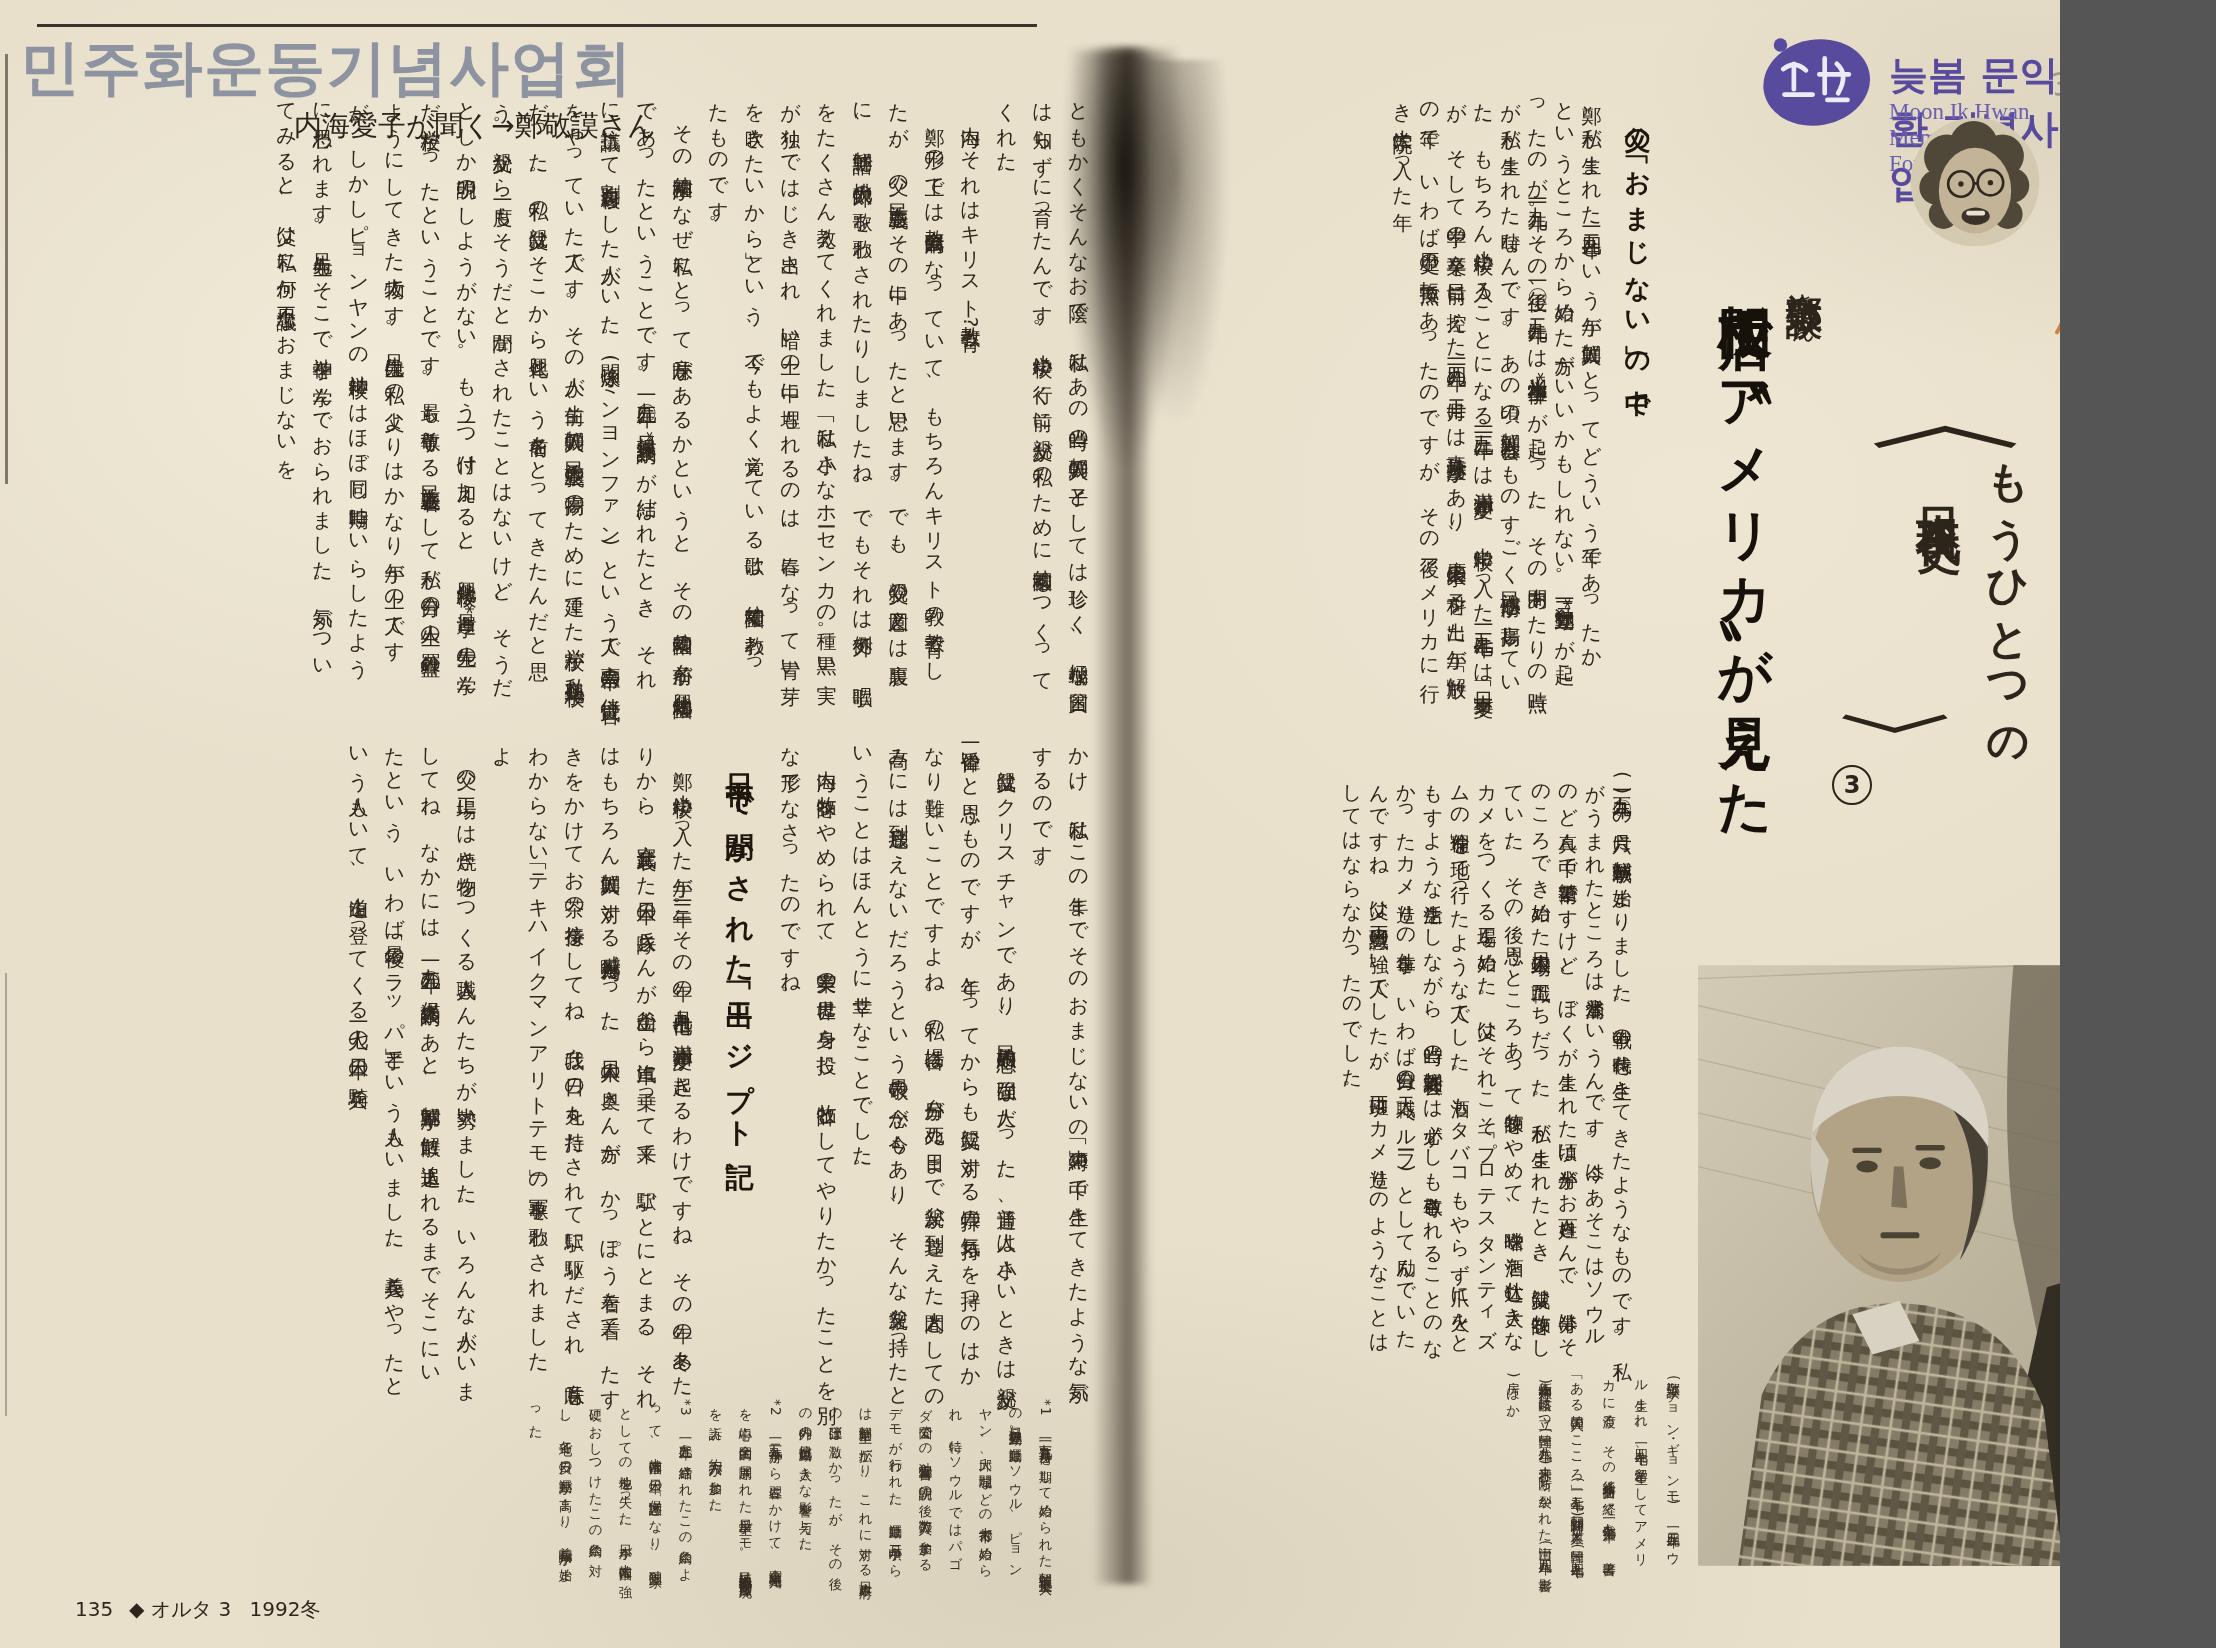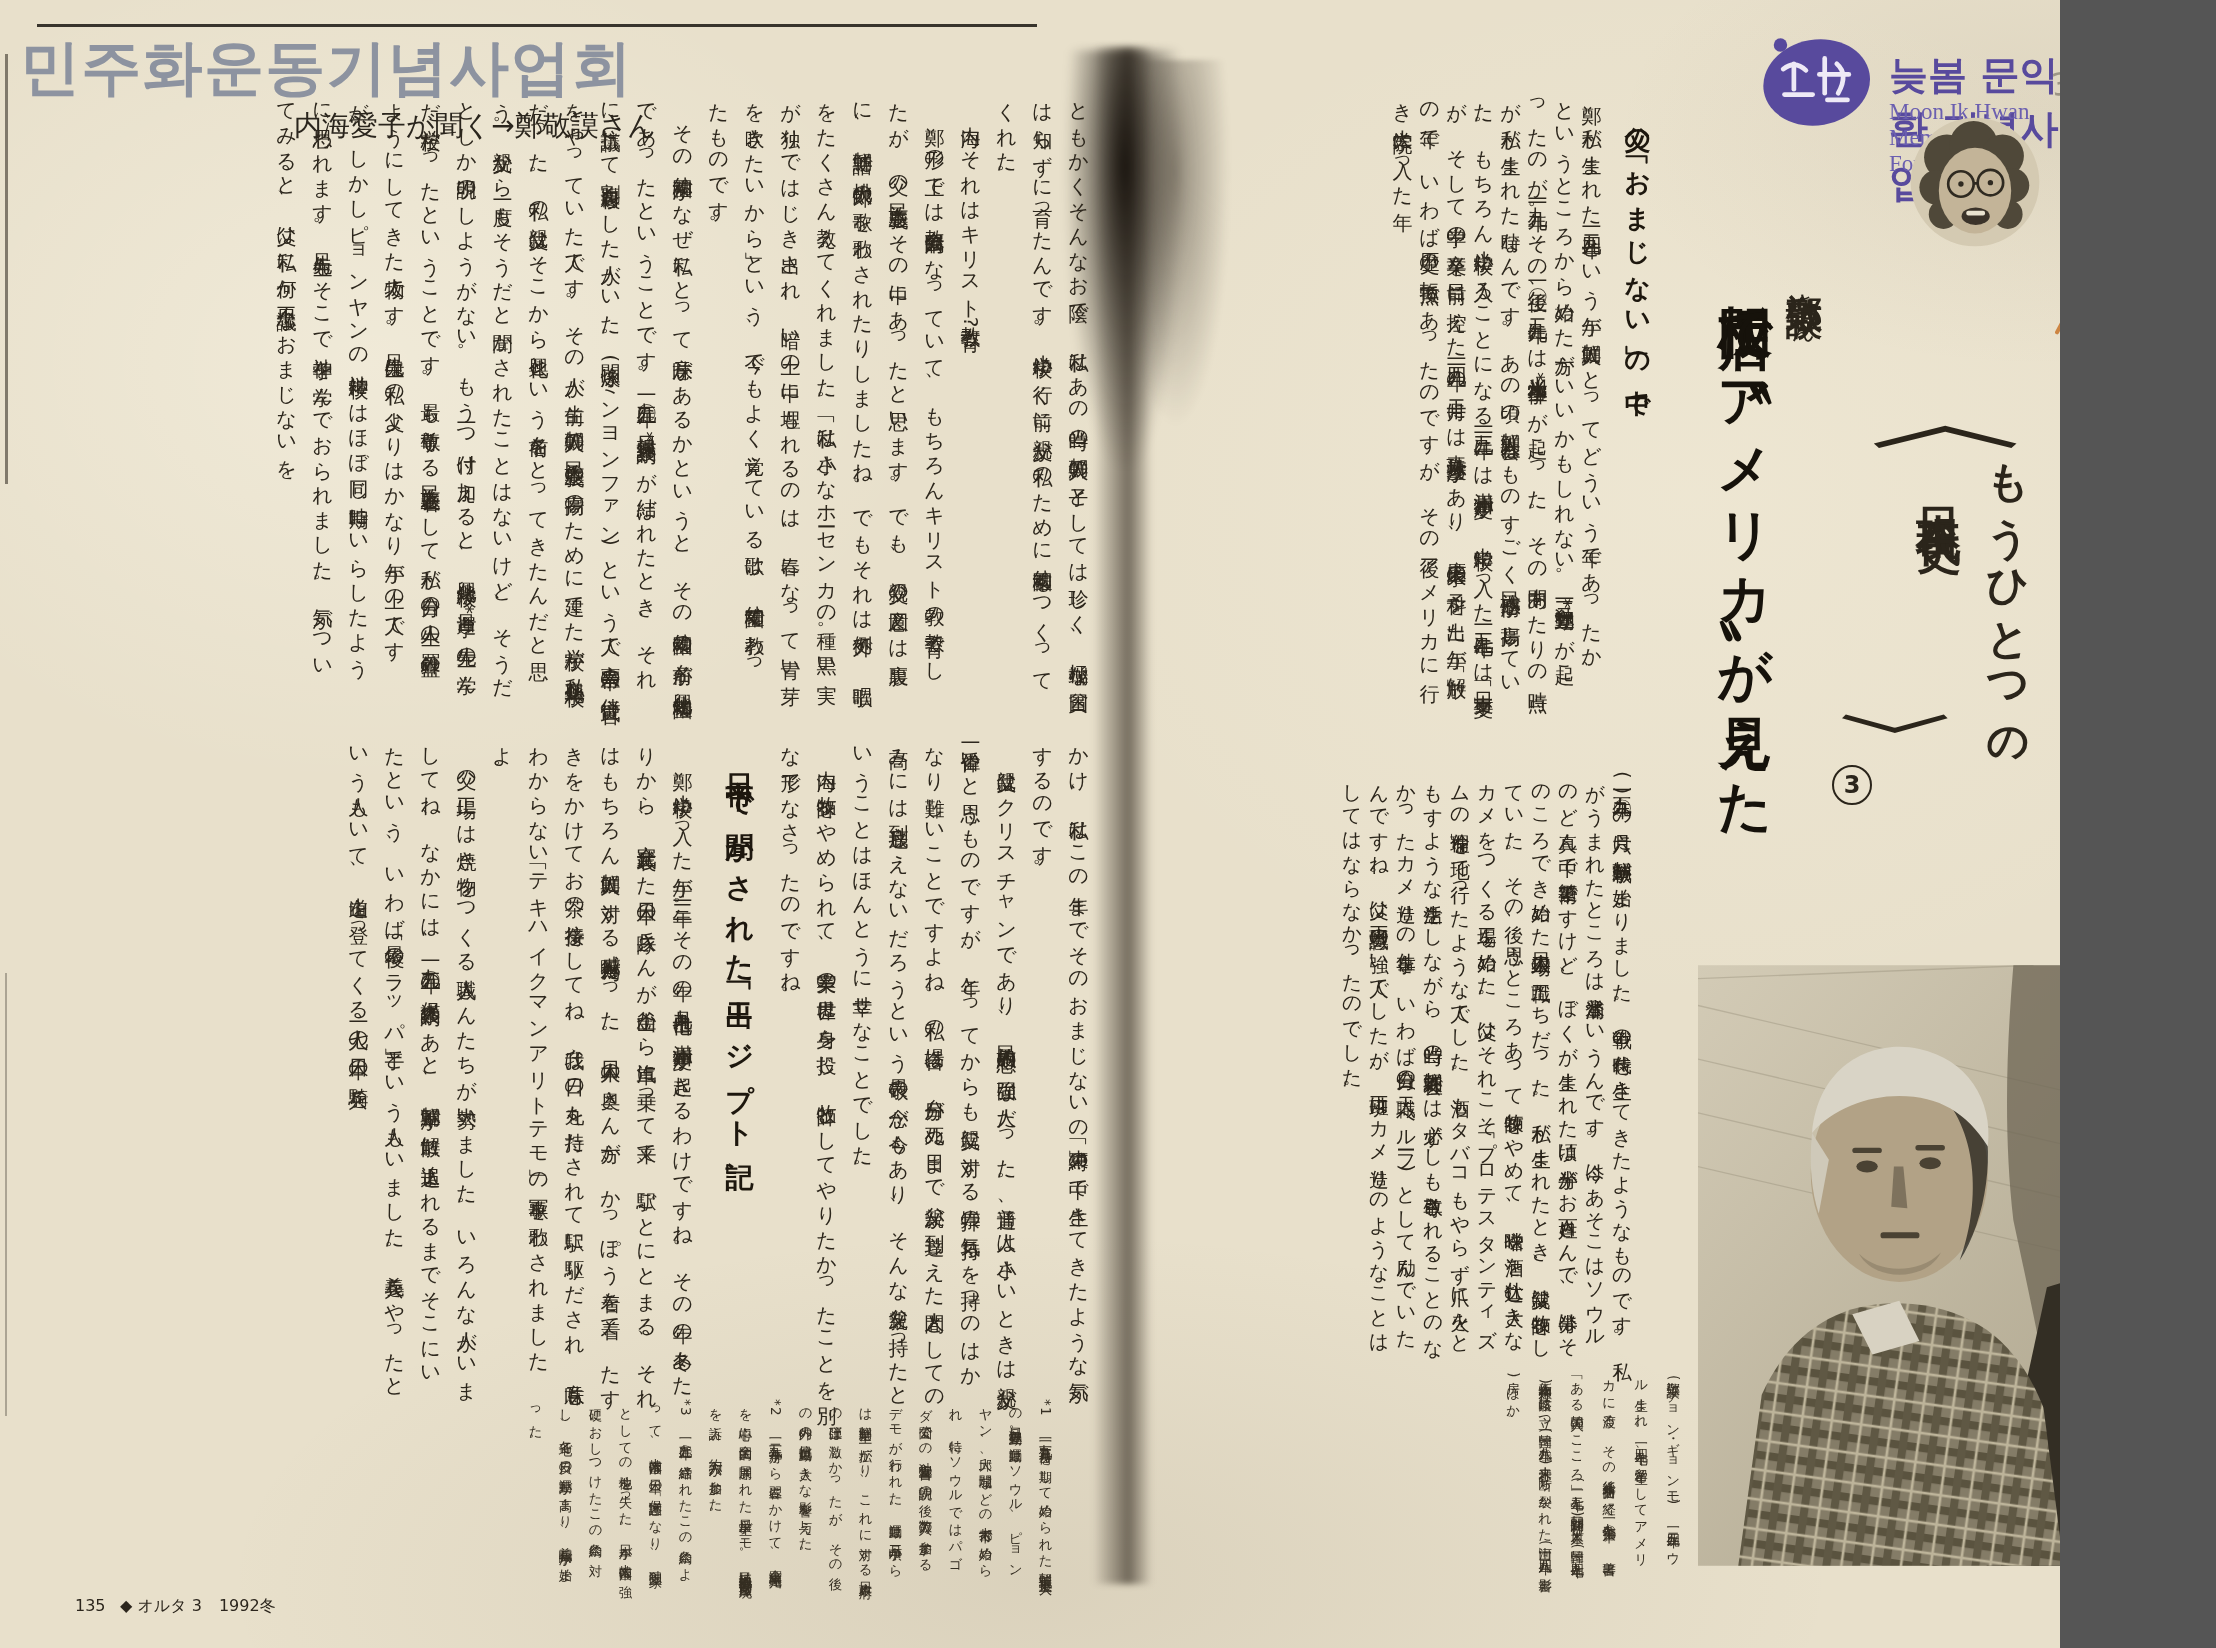--- a/index.html
+++ b/index.html
@@ -185,21 +185,21 @@
     <p>鄭　小学校に入った年が三一年。その年の九月十七日に満州事変が起きるわけですね。その年の冬あたりから、完全武装した日本の兵隊さんが釜山から汽車に乗って来て、駅ごとにとまる、それはもちろん朝鮮人に対する威嚇行為だった。日本人の奥さん方が、かっぽう着を着て、たすきをかけてお茶の接待をしてね、我々は日の丸を持たされて駅に駆りだされ、意味もわからない「テキハイクマンアリトテモ」の軍歌を歌わされましたよ。</p>
     <p>父の工場には焼き物をつくる職人さんたちが大勢いました。いろんな人がいましてね、なかには、一九〇五年の保護条約のあと、朝鮮軍が解散に追込まれるまでそこにいたという、いわば「最後のラッパ手」という人もいました。義兵をやったという人もいて、山道を登ってくる一七人の日本の騎兵を</p>
   </div>
 
   <div class="abs v smalltext" style="left:40px;top:1399px;width:1020px;height:178px;">
     <p>*1　一九一九年三月一日を期して始められた朝鮮近代史上最大の反日独立運動。運動はソウル、ピョンヤン、大邱、開城などの大都市で始められ、特にソウルではパゴダ公園での独立宣言書の朗読の後、数万人の参加するデモが行われた。運動は三月中頃からは朝鮮全土に拡がり、これに対する日本政府の弾圧は激しかったが、その後の内外の抗日運動に大きな影響を与えた。</p>
     <p>*2　一九二九年十一月から翌春にかけて、全羅南道光州を中心に全国的に展開された反日学生デモ。植民地奴隷教育制度撤廃を訴え、約六万人が参加した。</p>
     <p>*3　一九〇五年に締結されたこの条約によって、大韓帝国は日本の「保護国」となり、独立国家としての地位を失った。日本が大韓帝国に強硬におしつけたこの条約に対し、各地で反日の運動が高まり、義兵闘争が始まった。</p>
   </div>
 
-  <div class="abs" style="left:75px;top:1596px;font-size:16px;color:#2c261d;">
+  <div class="abs" style="left:75px;top:1596px;font-size:20px;color:#2c261d;">
     <span>135</span>
     <span style="margin-left:9.4px;">◆ オルタ 3</span>
     <span style="margin-left:12px;">1992冬</span>
   </div>
   <div class="abs" style="left:2114px;top:1581px;font-size:21.5px;color:#2c261d;">
     <span>◆ 134</span>
   </div>
 
 </div>
 

